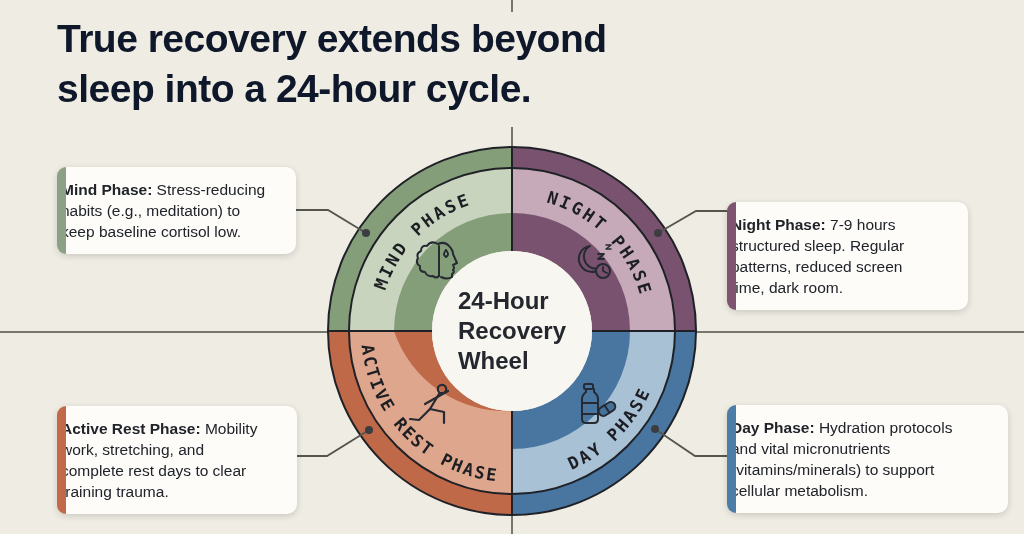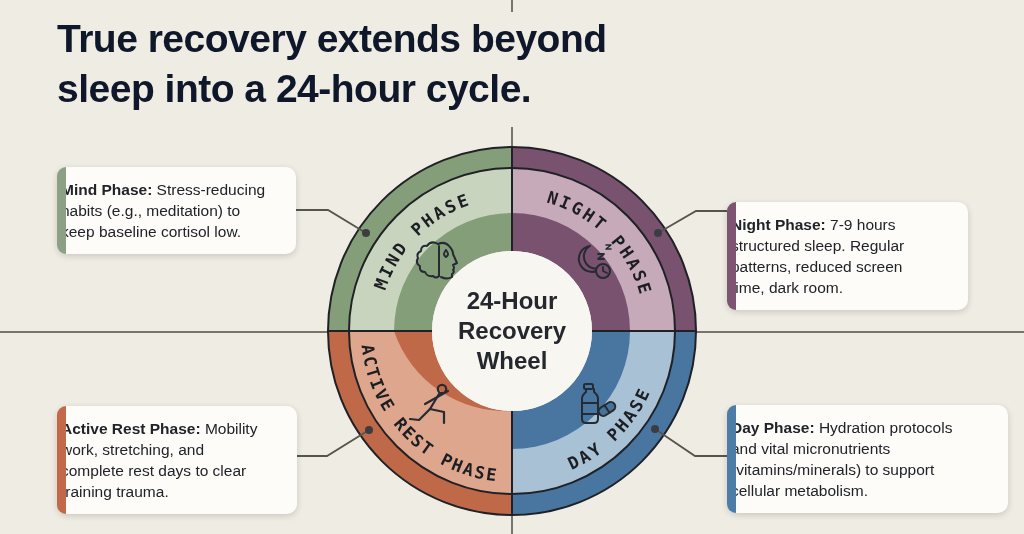--- a/index.html
+++ b/index.html
@@ -9,21 +9,21 @@
     font-family:"Liberation Sans", sans-serif;
   }
   .stage svg{position:absolute;left:0;top:0;}
   .title{
     position:absolute;left:57px;top:14px;
     font-size:39px;line-height:50px;font-weight:700;
     letter-spacing:-0.5px;color:#0f172a;white-space:pre-line;
   }
   .center-label{
     position:absolute;left:432px;top:283px;width:160px;height:96px;
-    display:flex;align-items:center;justify-content:center;text-align:center;
+    display:flex;align-items:center;justify-content:center;
     font-size:24px;line-height:30px;font-weight:700;color:#24282e;white-space:pre-line;
   }
   .callout{
     position:absolute;background:#fdfcf8;border-radius:10px;
     box-shadow:0 2px 6px rgba(40,40,35,.18);
     padding:12px 14px 12px 4px;box-sizing:border-box;
     font-size:15.5px;line-height:21px;color:#20242a;
   }
   .callout .accent{
     position:absolute;left:0;top:0;bottom:0;width:9px;

